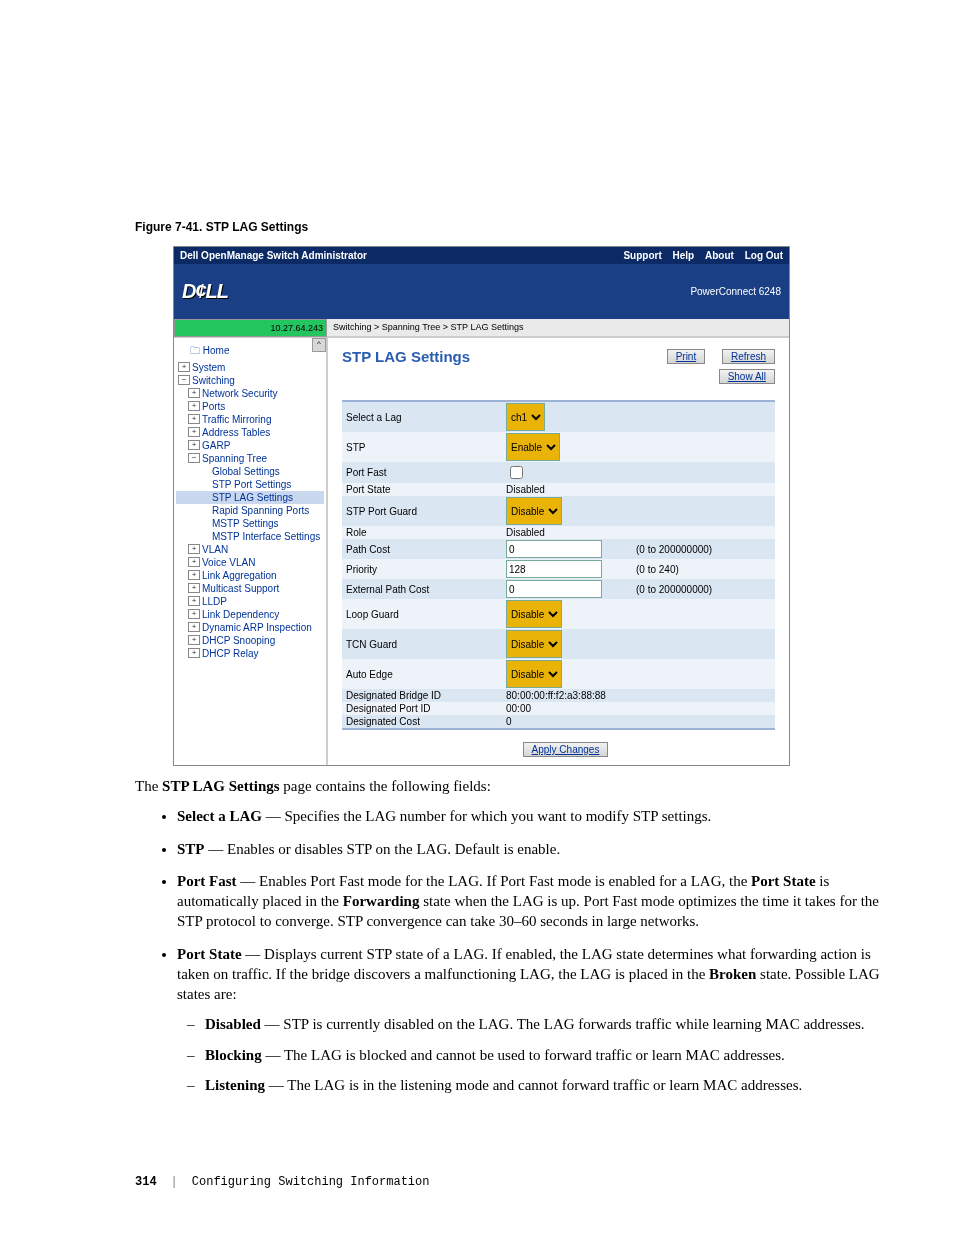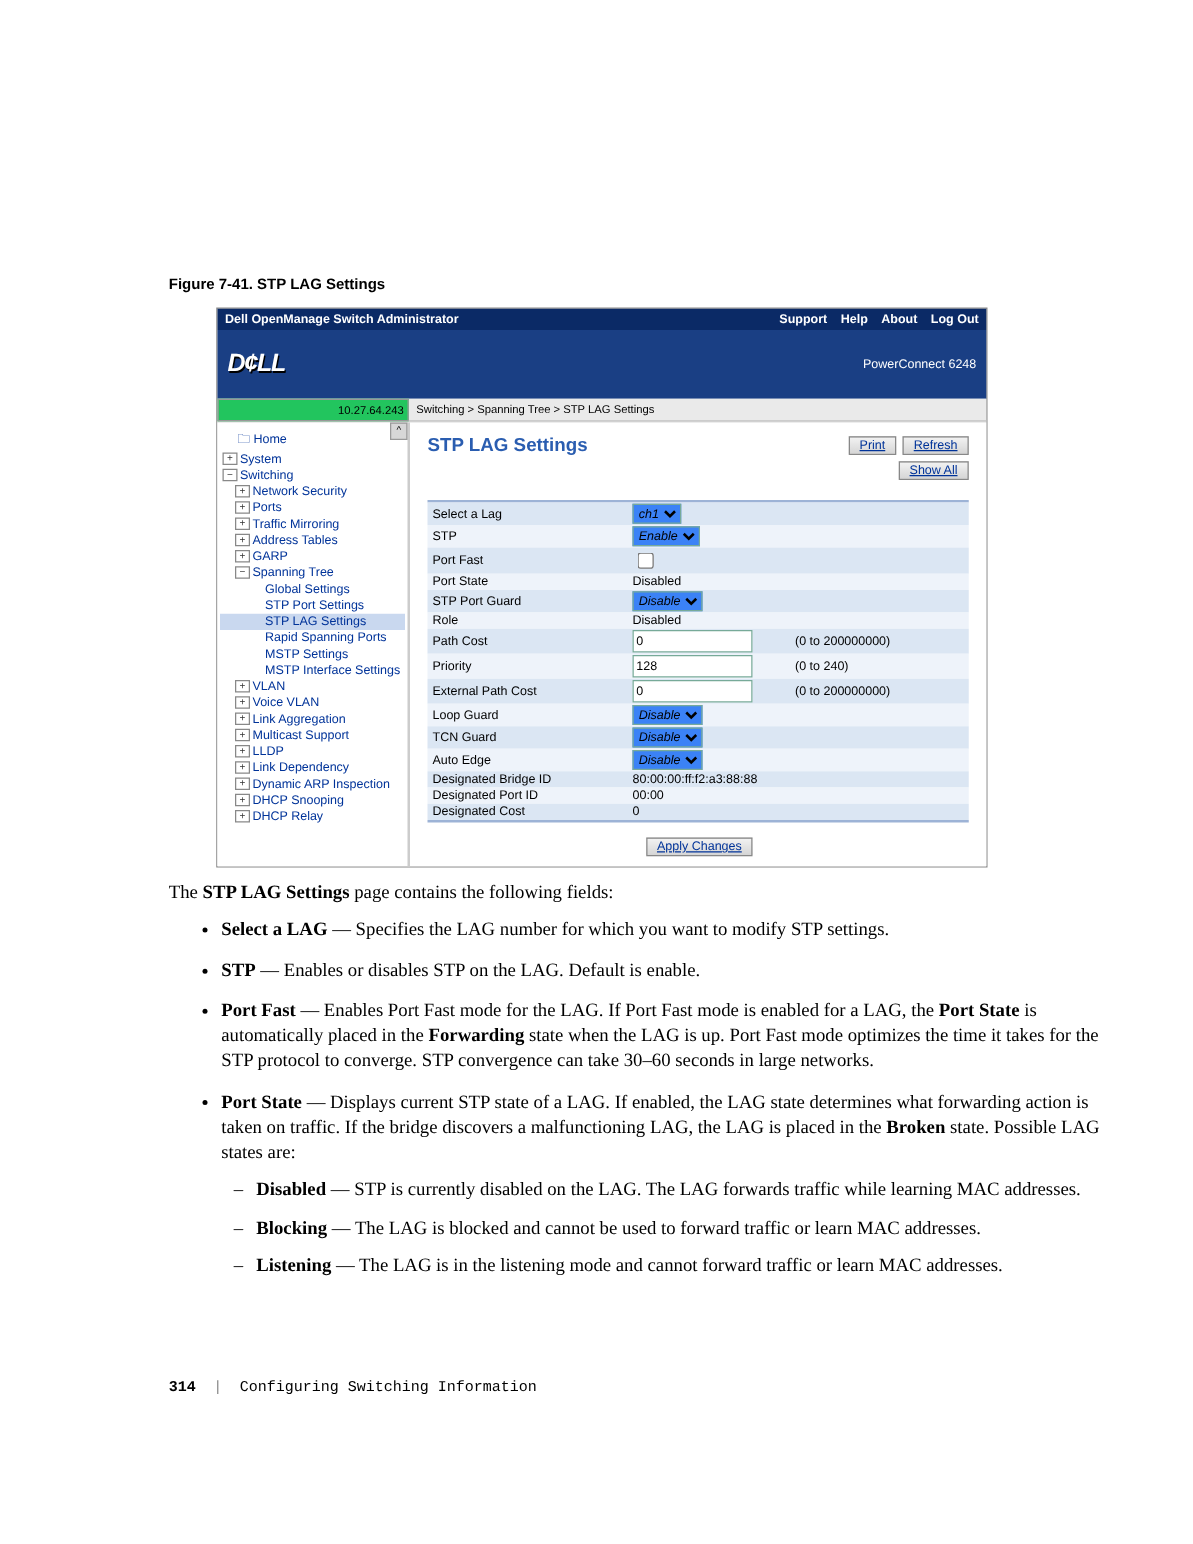--- a/index.html
+++ b/index.html
@@ -144,21 +144,21 @@
     font-weight: bold;
   }
   .ss-btn {
     background: linear-gradient(#f2f2f2, #d5d5d5);
     border: 1px solid #888;
     padding: 1px 8px;
     font-size: 10px;
     text-decoration: underline;
     color: #003399;
     cursor: pointer;
-    margin-left: 2px;
+    margin-left: 14px;
   }
   .ss-showall-row {
     text-align: right;
     margin-top: 6px;
   }
   .ss-form {
     margin-top: 18px;
     border-top: 2px solid #9db3d6;
     border-bottom: 2px solid #9db3d6;
   }
@@ -168,24 +168,23 @@
     font-size: 10px;
     padding: 1px 4px;
   }
   .ss-form-row:nth-child(odd) { background: #dbe6f3; }
   .ss-form-row:nth-child(even) { background: #eef3fa; }
   .fcol1 { width: 160px; }
   .fcol2 { width: 130px; }
   .fcol3 { flex: 1; }
   .ss-select {
     font-size: 10px;
-    height: 16px;
+    height: 28px;
     border: 1px solid #7a9; 
-    background:#3b82f6;
-    font-style:italic;
+    background:#eab308;
   }
   .ss-input {
     font-size: 10px;
     height: 14px;
     width: 90px;
     border: 1px solid #7a9;
   }
   .ss-check { }
   .ss-apply-row {
     text-align: center;

